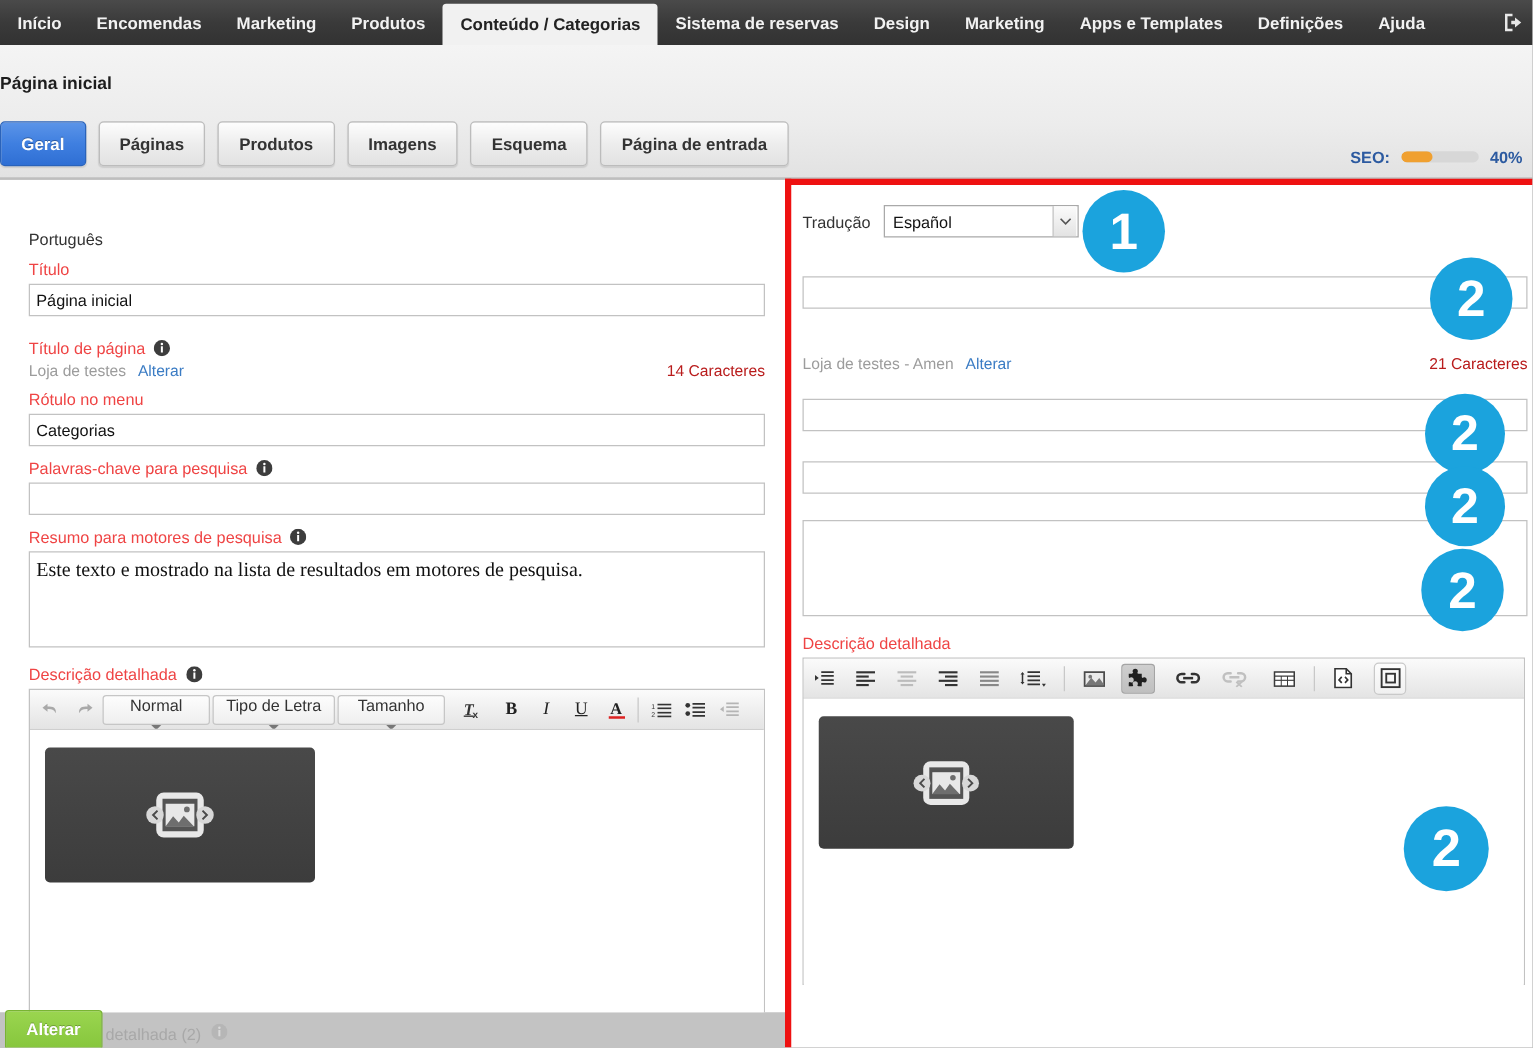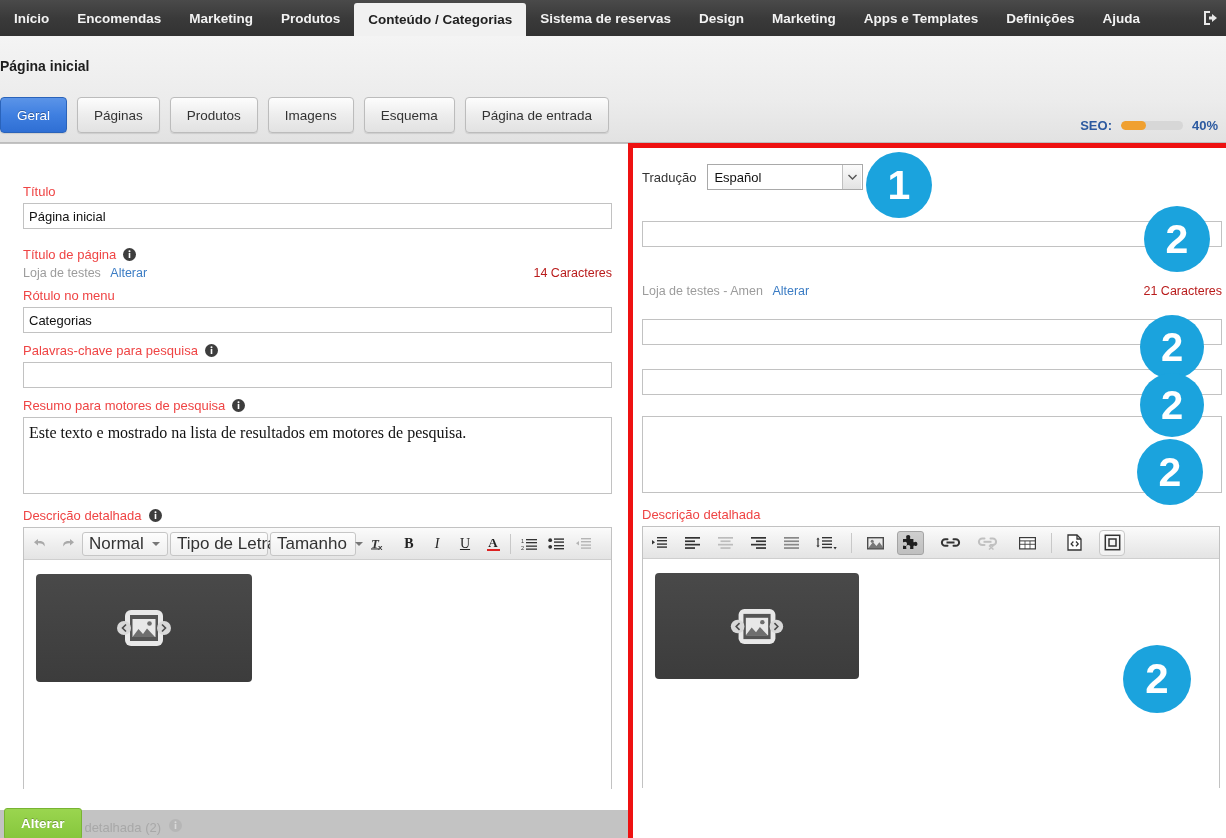--- a/index.html
+++ b/index.html
@@ -44,21 +44,21 @@
   .page-title {
     position: absolute; left: 0; top: 22px;
     font-size: 14px; font-weight: bold; color: #1d1d1d;
   }
   .tabrow { position: absolute; left: 0; top: 61px; display: flex; gap: 10px; }
   .tabbtn {
     height: 36px; padding: 0 16px;
     display: flex; align-items: center; justify-content: center;
     border: 1px solid #bcbcbc; border-radius: 4px;
     background: linear-gradient(to bottom, #fdfdfd 0%, #ededed 50%, #e2e2e2 100%);
-    font-size: 13.5px; font-weight: normal; color: #333;
+    font-size: 13.5px; font-weight: bold; color: #333;
     cursor: pointer; white-space: nowrap;
     box-shadow: 0 1px 1px rgba(0,0,0,.10);
   }
   .tabbtn.active {
     background: linear-gradient(to bottom, #5b94e8 0%, #3f7fe0 50%, #2f6fd4 100%);
     border-color: #2a63ba; color: #fff;
     text-shadow: 0 -1px 0 rgba(0,0,0,.3);
   }
 
   
@@ -139,21 +139,21 @@
   }
   .tb-btn.framed {
     border: 1px solid #c9c9c9; border-radius: 4px;
     background: linear-gradient(to bottom,#fdfdfd,#f0f0f0);
   }
   .tb-select {
     height: 24px; padding: 0 6px;
     display: flex; align-items: center; gap: 8px;
     border: 1px solid #c6c6c6; border-radius: 3px;
     background: linear-gradient(to bottom,#fdfdfd,#efefef);
-    font-size: 17px; color: #333; cursor: pointer; white-space: nowrap;
+    font-size: 13px; color: #333; cursor: pointer; white-space: nowrap; flex-direction: column;
   }
   .caret-sm {
     width: 0; height: 0; border-left: 4px solid transparent;
     border-right: 4px solid transparent; border-top: 4px solid #777;
   }
   .tb-sep { width: 1px; height: 20px; background: #c8c8c8; margin: 0 4px; }
   .editor-canvas { background: #fff; padding: 14px 12px; }
 
   .slider-ph {
     width: 216px; height: 108px; border-radius: 4px;
@@ -283,20 +283,21 @@
     <span class="seo-label">SEO:</span>
     <div class="seo-track">
       <div class="seo-fill" id="seoFill" style="width: 40%; background: rgb(240, 160, 48);"></div>
     </div>
     <span class="seo-pct">40%</span>
   </div>
 
   <div class="pane pane-left">
     <div class="left-body">
 
+      <div class="lang-label">Português</div>
 
       <div class="fieldlabel">
         <span>Título</span>
       </div>
       <input class="txtinput" value="Página inicial" style="">
 
       <div style="height:18px"></div>
 
       <div class="fieldlabel">
         <span>Título de página</span>

